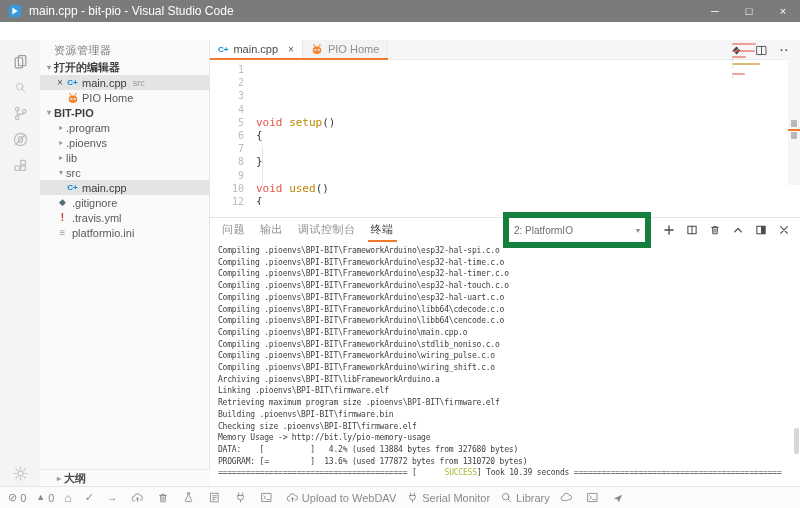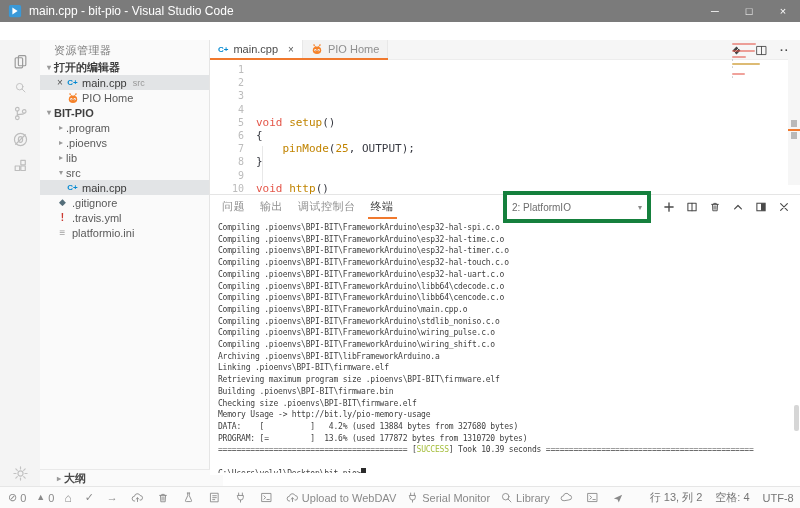--- a/index.html
+++ b/index.html
@@ -53,33 +53,33 @@
   .ln{width:34px;text-align:right;color:#bcbcbc;font-size:10px;flex:none;padding-right:12px;}
   .lc{color:#383a42;}
   .tk-k{color:#e45649;} .tk-s{color:#50a14f;} .tk-f{color:#c18401;} .tk-o{color:#c18401;} .tk-p{color:#383a42;}
   .indent-guide{position:absolute;left:52px;top:86px;width:1px;height:40px;background:#e8e8e8;}
   .minimap{position:absolute;right:40px;top:3px;width:28px;}
   .mm-line{height:2px;margin-bottom:1.3px;border-radius:1px;opacity:.55;}
   .overview{position:absolute;right:0;top:0;width:12px;height:145px;background:#f6f6f6;}
   .ov-sq{position:absolute;left:3px;width:6px;height:7px;background:#b9b9b9;}
   .ov-line{position:absolute;left:0;width:12px;height:2px;background:#f0792e;}
   
-  .panel{position:absolute;left:210px;top:194px;width:590px;height:281px;background:#fff;border-top:1px solid #e5e5e5;box-sizing:border-box;}
+  .panel{position:absolute;left:210px;top:217px;width:590px;height:281px;background:#fff;border-top:1px solid #e5e5e5;box-sizing:border-box;}
   .panel-head{position:absolute;left:0;top:0;width:100%;height:24px;display:flex;align-items:center;}
   .ptab{font-size:11px;color:#8f8f8f;margin-left:9px;padding:4px 3px 3px;letter-spacing:.5px;}
   .ptab.active{color:#424242;border-bottom:2px solid #f0792e;}
   .pt-spacer{flex:1;}
-  .term-picker{width:148px;height:17px;border:4px solid #15803d;background:#fff;display:flex;align-items:center;
+  .term-picker{width:148px;height:17px;border:6px solid #15803d;background:#fff;display:flex;align-items:center;
                font-size:10px;color:#6d6d6d;padding:12px 5px;box-sizing:border-box;margin-right:12px;}
   .term-picker .pklabel{flex:1;}
   .term-picker .dd{color:#8a8a8a;font-size:8px;}
   .panel-actions{display:flex;align-items:center;gap:11px;margin-right:10px;color:#4a4a4a;}
   .terminal{position:absolute;left:8px;top:27px;right:8px;bottom:2px;font-family:"DejaVu Sans Mono",monospace;
             font-size:8px;letter-spacing:-0.2px;line-height:11.7px;color:#3e3e3e;white-space:pre;overflow:hidden;}
-  .succ{color:#a5be3c;}
+  .succ{color:#a5be3c;margin-left:28px;}
   .cursor{display:inline-block;width:5px;height:9px;background:#2b2b2b;vertical-align:-1px;}
   .panel-scroll{position:absolute;right:1px;top:210px;width:5px;height:26px;background:#d6d6d6;border-radius:2px;}
   
   .statusbar{position:absolute;left:0;top:486px;width:800px;height:22px;background:#fbfbfb;border-top:1px solid #e6e6e6;
              box-sizing:border-box;display:flex;align-items:center;font-size:11px;color:#8a8a8a;padding:0 10px 0 8px;}
   .sb-item{display:flex;align-items:center;margin-right:10px;white-space:nowrap;}
   .sb-item .ic{margin-right:3px;}
   .sb-right{margin-left:auto;display:flex;align-items:center;}
   .sb-right .sb-item{margin-right:0;margin-left:13px;color:#767676;}
   
@@ -285,24 +285,24 @@
         </span>
     </div>
     <div class="code" id="code-area">
       <div class="indent-guide"></div>
     <div class="cl"><span class="ln">1</span></div>
         <div class="cl"><span class="ln">2</span><span class="lc"></span></div>
         <div class="cl"><span class="ln">3</span></div>
         <div class="cl"><span class="ln">4</span><span class="lc"></span></div>
         <div class="cl"><span class="ln">5</span><span class="lc"><span class="tk-k">void</span><span class="tk-p"> </span><span class="tk-f">setup</span><span class="tk-p">()</span></span></div>
         <div class="cl"><span class="ln">6</span><span class="lc"><span class="tk-p">{</span></span></div>
-        <div class="cl"><span class="ln">7</span><span class="lc"><span class="tk-p">    </span><span class="tk-f">pinMode</span><span class="tk-p">(</span><span class="tk-o">25</span><span class="tk-p">, </span><span class="tk-p">OUTPUT</span><span class="tk-p">);</span></span></div>
+        <div class="cl"><span class="ln">7</span></div>
         <div class="cl"><span class="ln">8</span><span class="lc"><span class="tk-p">}</span></span></div>
         <div class="cl"><span class="ln">9</span><span class="lc"></span></div>
-        <div class="cl"><span class="ln">10</span><span class="lc"><span class="tk-k">void</span><span class="tk-p"> </span><span class="tk-f">http</span><span class="tk-p">()</span></span></div>
+        <div class="cl"><span class="ln">10</span><span class="lc"><span class="tk-k">void</span><span class="tk-p"> </span><span class="tk-f">used</span><span class="tk-p">()</span></span></div>
         <div class="cl"><span class="ln">12</span><span class="lc"><span class="tk-p">{</span></span></div>
       </div>
     <div class="minimap" id="minimap">
         <div class="mm-line" style="width:24px;background:#e45649;"></div>
         <div class="mm-line" style="width:0;"></div>
         <div class="mm-line" style="width:22.8px;background:#e45649;"></div>
         <div class="mm-line" style="width:0;"></div>
         <div class="mm-line" style="width:14.399999999999999px;background:#e45649;"></div>
         <div class="mm-line" style="width:1.2px;background:#9aa0a6;"></div>
         <div class="mm-line" style="width:28px;background:#c18401;"></div>
@@ -486,26 +486,15 @@
           </span>
         </span>
         <span class="sb-item">
           <span class="ic">
             <svg width="12" height="12" viewBox="0 0 16 16">
               <path d="M2.5 8.5L13.5 3.5 9 14l-1.6-4z" fill="currentColor"></path>
             </svg>
           </span>
         </span>
       </span>
-    <span class="sb-right" id="sb-right">
-        <span class="sb-item">
-          <span>行 13, 列 2</span>
-        </span>
-        <span class="sb-item">
-          <span>空格: 4</span>
-        </span>
-        <span class="sb-item">
-          <span>UTF-8</span>
-        </span>
-      </span>
   </div>
 
 </div>
 
 </body></html>

